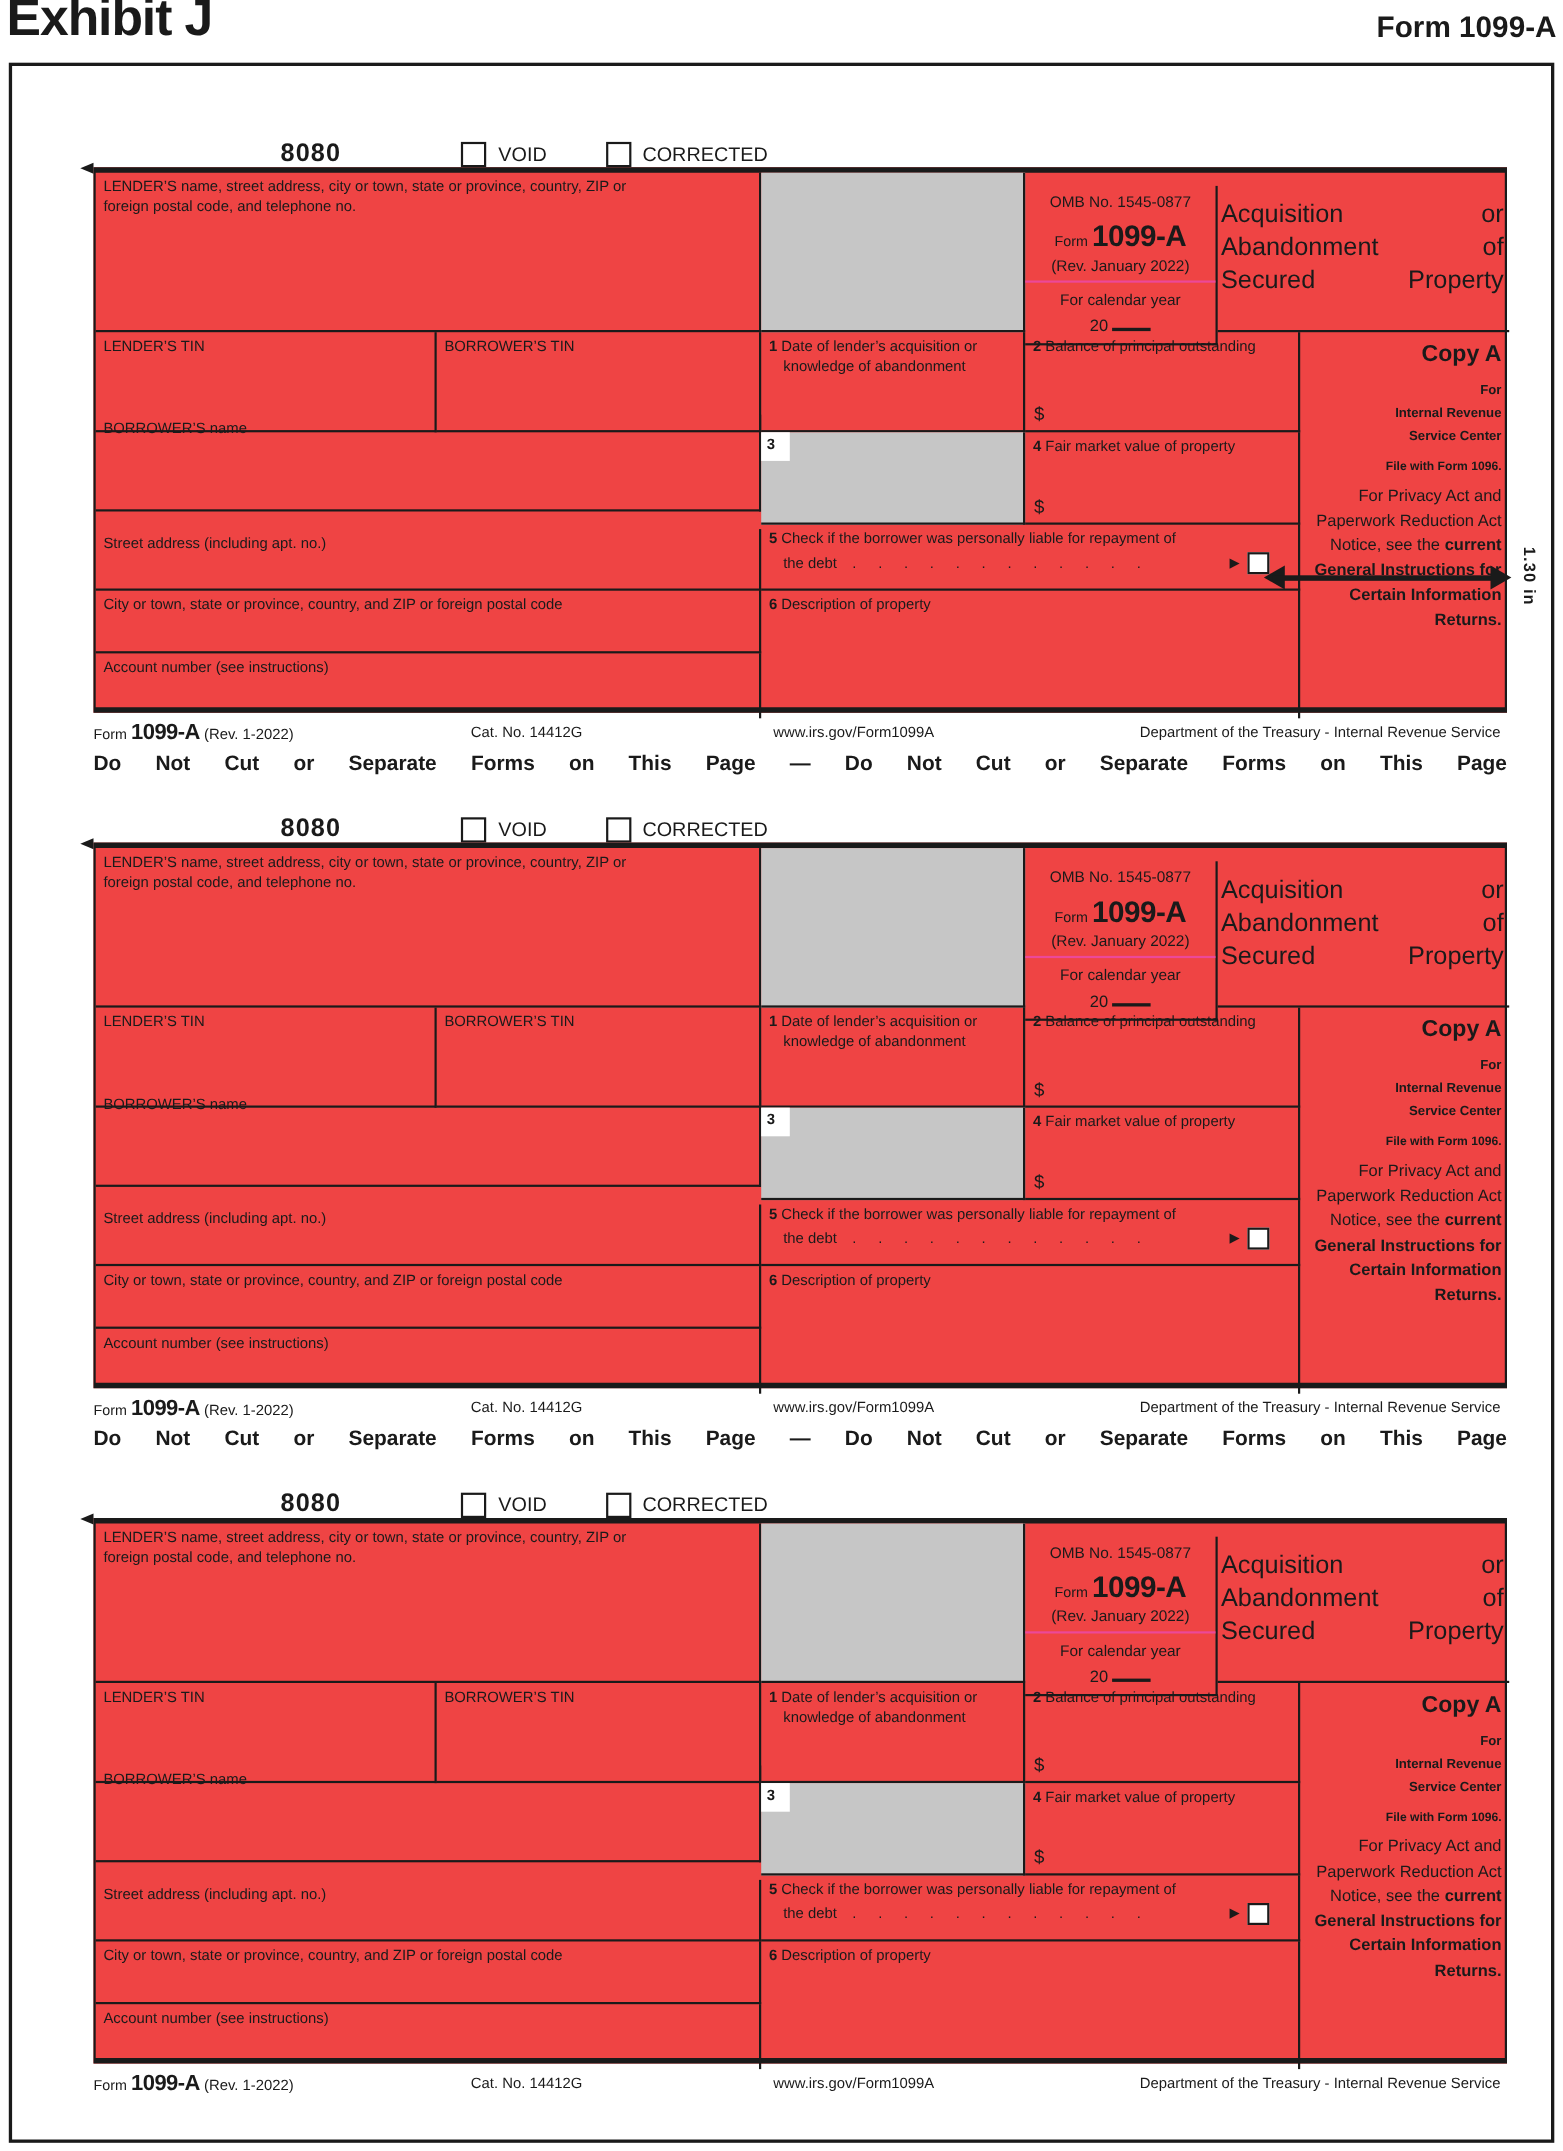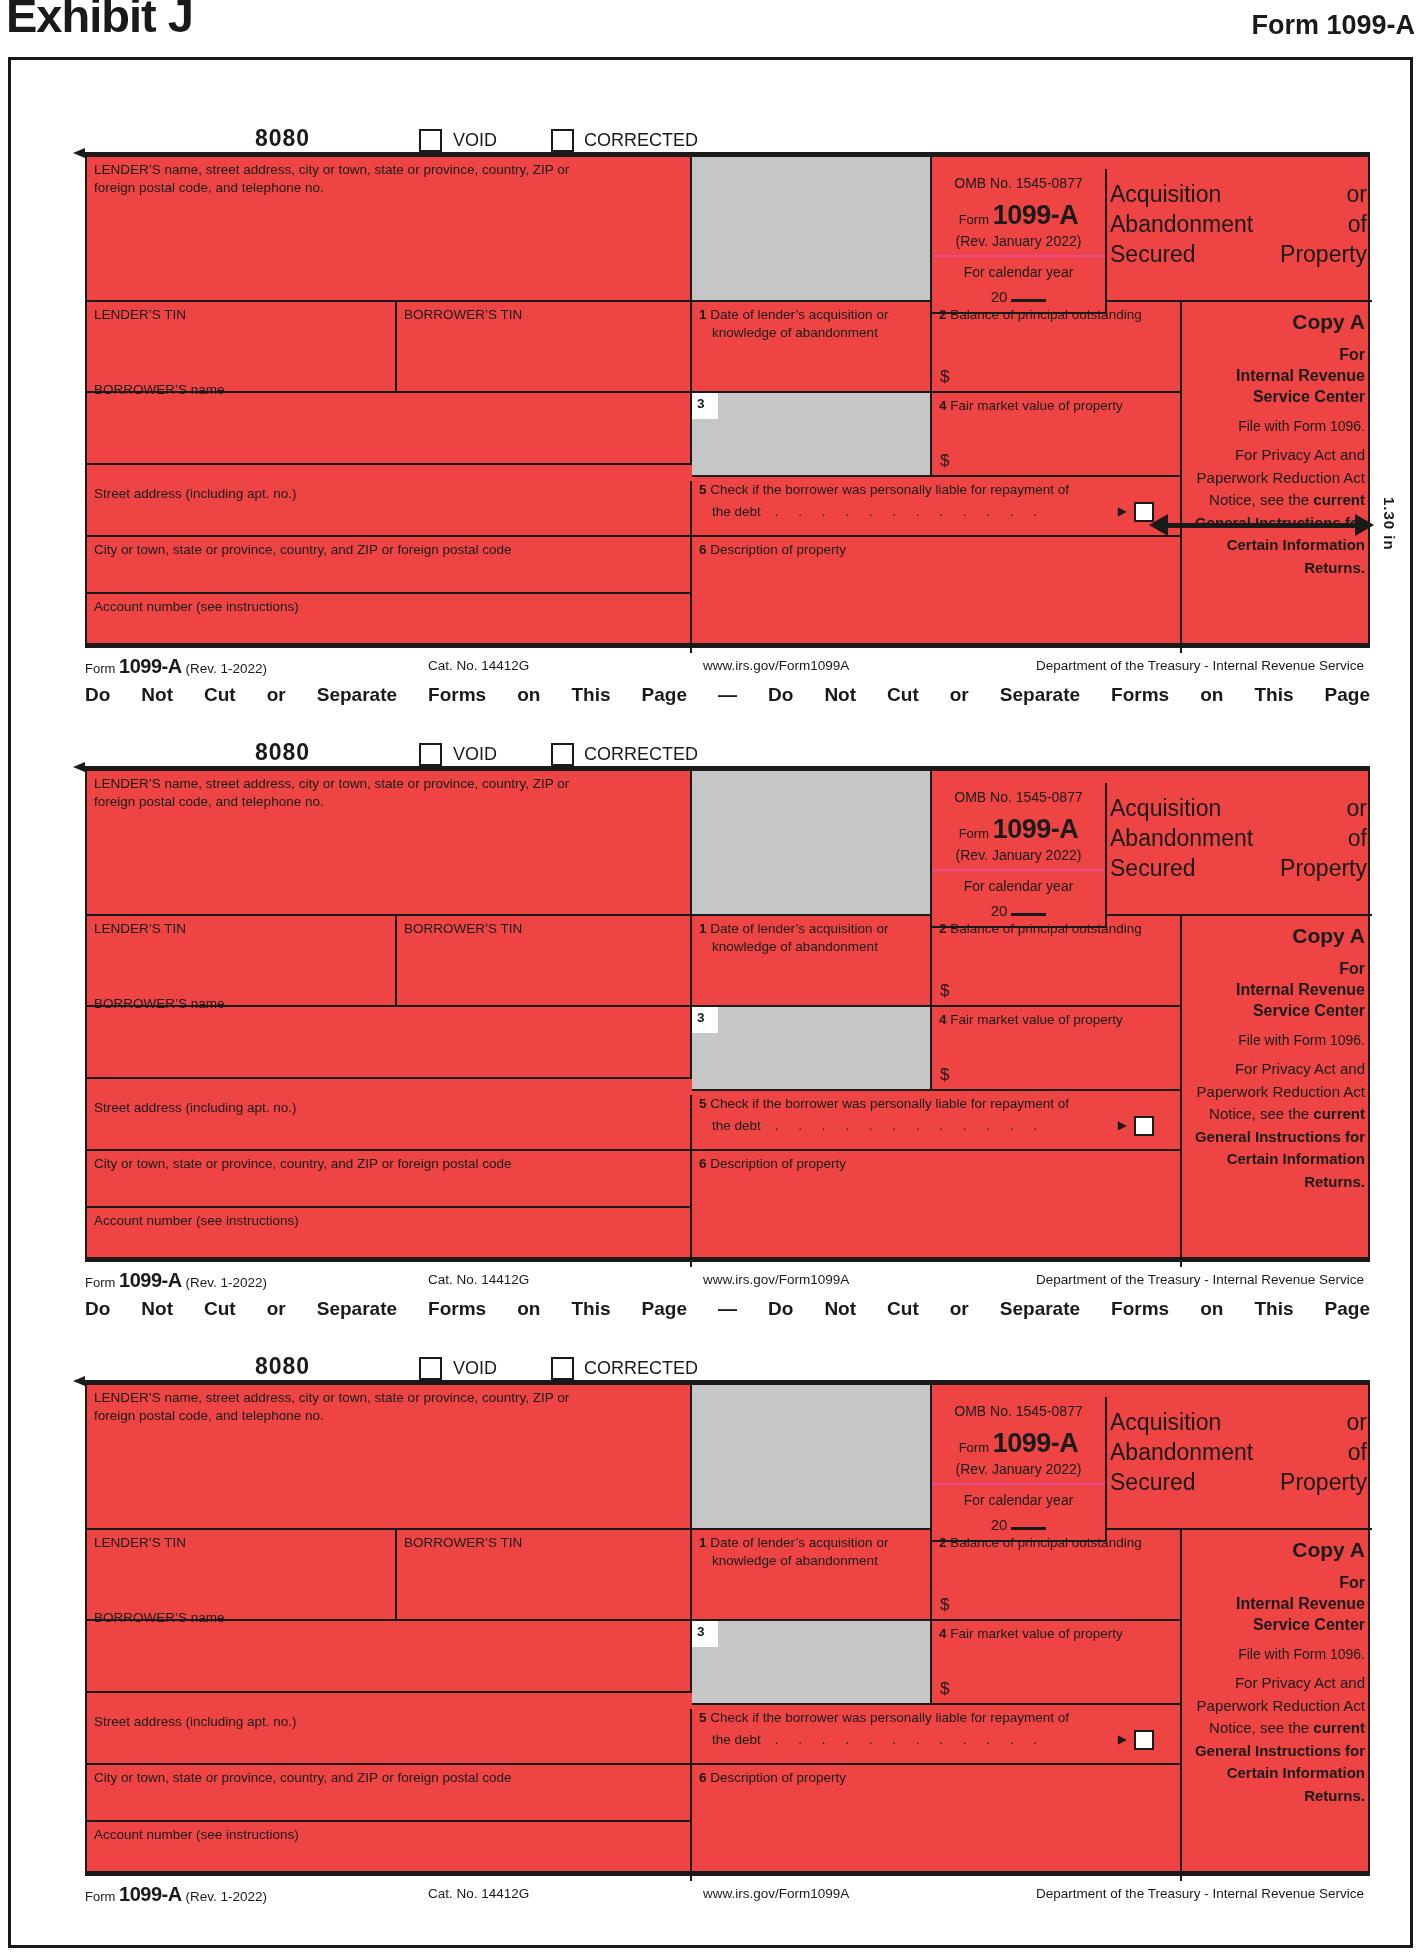--- a/index.html
+++ b/index.html
@@ -77,22 +77,22 @@
   .dollar { position:absolute; left:8px; bottom:3px; font-size:17px; }
   .box3-notch { position:absolute; left:0; top:0; width:26px; height:26px; background:#fff; padding:2px 0 0 5px; font-size:13.5px; font-weight:bold; }
   .box5-line2 { display:flex; align-items:center; padding:3px 26px 0 20px; }
   .leaders { flex:1; overflow:hidden; white-space:nowrap; word-spacing:16px; margin:0 6px 0 14px; font-size:13.5px; }
   .pointer { font-size:12px; margin-right:7px; }
   .cb5 { width:20px; height:20px; border:2.5px solid #1a1a1a; background:#fff; flex:0 0 auto; }
 
   
   .c-copya { left:1095px; top:145px; width:190px; height:351px; text-align:right; padding:6px 7px 0 2px; }
   .copya-title { font-size:21px; font-weight:bold; margin-bottom:8px; }
-  .copya-for  { font-size:16px; font-weight:bold; line-height:21px; }
-  .copya-file { font-size:14px; font-weight:normal; margin-top:10px; }
+  .copya-for  { font-size:12px; font-weight:bold; line-height:21px; }
+  .copya-file { font-size:11px; font-weight:bold; margin-top:10px; }
   .copya-privacy { font-size:15px; line-height:22.5px; margin-top:9px; }
   .copya-privacy .bold-part { font-weight:bold; }
 
   
   .measure-arrow { position:absolute; left:1062px; top:355px; width:221px; height:26px; z-index:6; }
   .arrow-line { position:absolute; left:8px; right:12px; top:10.5px; height:5px; background:#1a1a1a; }
   .ah-left  { position:absolute; left:0; top:2px; width:0; height:0;
     border-top:11px solid transparent; border-bottom:11px solid transparent; border-right:19px solid #1a1a1a; }
   .ah-right { position:absolute; right:-4px; top:2px; width:0; height:0;
     border-top:11px solid transparent; border-bottom:11px solid transparent; border-left:19px solid #1a1a1a; }

